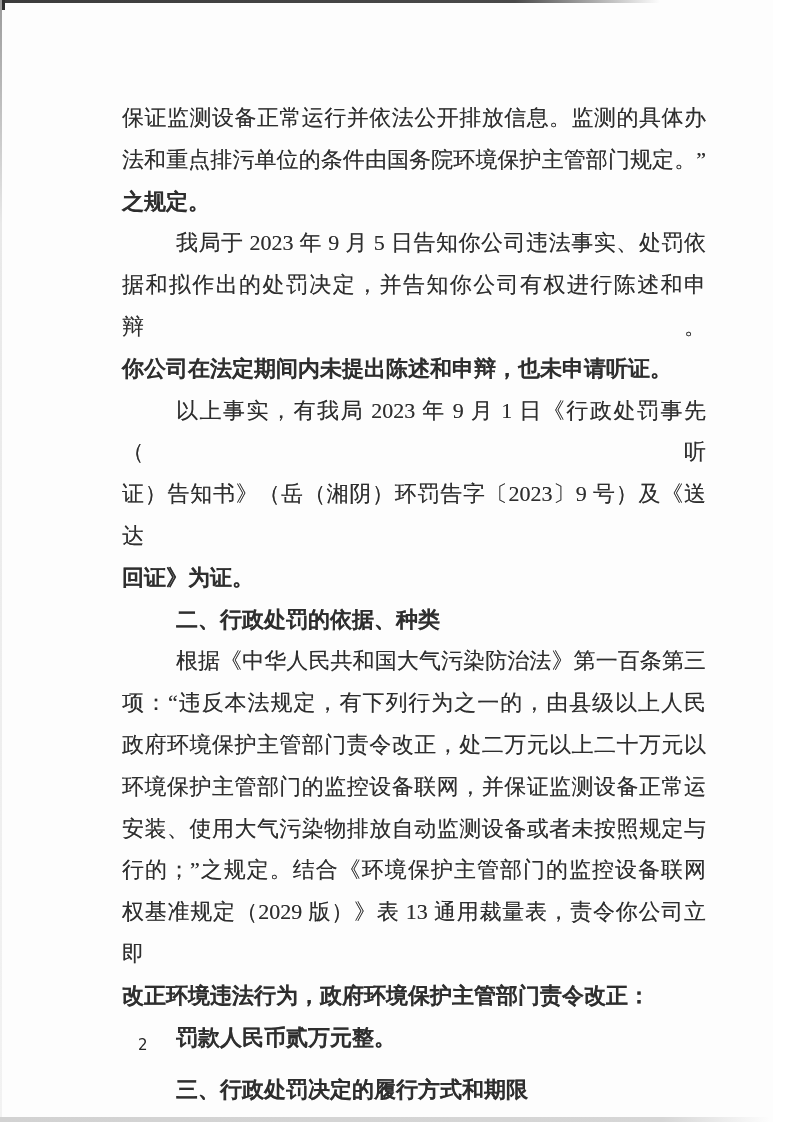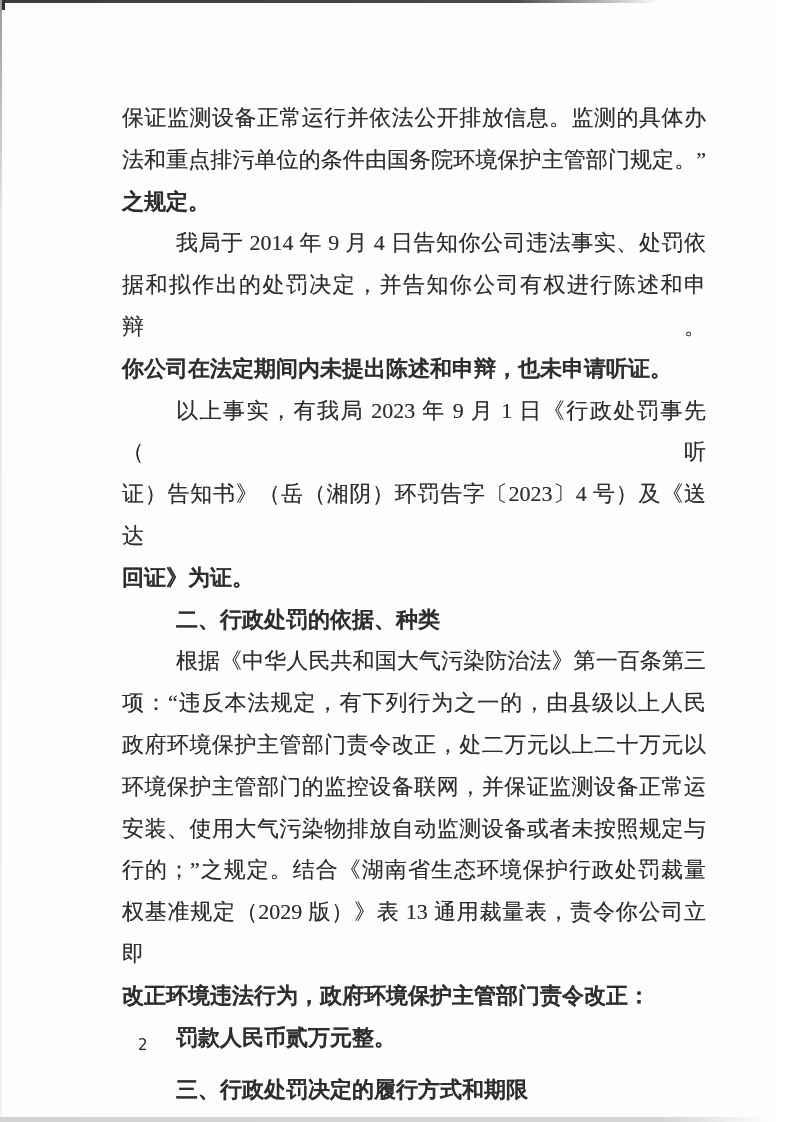--- a/index.html
+++ b/index.html
@@ -84,42 +84,42 @@
 
   <div class="content">
 
     <div class="para">
       <div class="line">保证监测设备正常运行并依法公开排放信息。监测的具体办</div>
       <div class="line">法和重点排污单位的条件由国务院环境保护主管部门规定。”</div>
       <div class="line end">之规定。</div>
     </div>
 
     <div class="para">
-      <div class="line indent">我局于 2014 年 9 月 4 日告知你公司违法事实、处罚依</div>
+      <div class="line indent">我局于 2023 年 9 月 5 日告知你公司违法事实、处罚依</div>
       <div class="line">据和拟作出的处罚决定，并告知你公司有权进行陈述和申辩。</div>
       <div class="line end">你公司在法定期间内未提出陈述和申辩，也未申请听证。</div>
     </div>
 
     <div class="para">
       <div class="line indent">以上事实，有我局 2023 年 9 月 1 日《行政处罚事先（听</div>
-      <div class="line">证）告知书》（岳（湘阴）环罚告字〔2023〕4 号）及《送达</div>
+      <div class="line">证）告知书》（岳（湘阴）环罚告字〔2023〕9 号）及《送达</div>
       <div class="line end">回证》为证。</div>
     </div>
 
     <div class="para">
       <div class="line end indent">二、行政处罚的依据、种类</div>
     </div>
 
     <div class="para">
       <div class="line indent">根据《中华人民共和国大气污染防治法》第一百条第三</div>
       <div class="line">项：“违反本法规定，有下列行为之一的，由县级以上人民</div>
       <div class="line">政府环境保护主管部门责令改正，处二万元以上二十万元以</div>
       <div class="line">环境保护主管部门的监控设备联网，并保证监测设备正常运</div>
       <div class="line">安装、使用大气污染物排放自动监测设备或者未按照规定与</div>
-      <div class="line">行的；”之规定。结合《湖南省生态环境保护行政处罚裁量</div>
+      <div class="line">行的；”之规定。结合《环境保护主管部门的监控设备联网</div>
       <div class="line">权基准规定（2029 版）》表 13 通用裁量表，责令你公司立即</div>
       <div class="line end">改正环境违法行为，政府环境保护主管部门责令改正：</div>
     </div>
 
     <div class="para">
       <div class="line end indent">罚款人民币贰万元整。</div>
     </div>
 
     <div class="para gap">
       <div class="line end indent">三、行政处罚决定的履行方式和期限</div>

